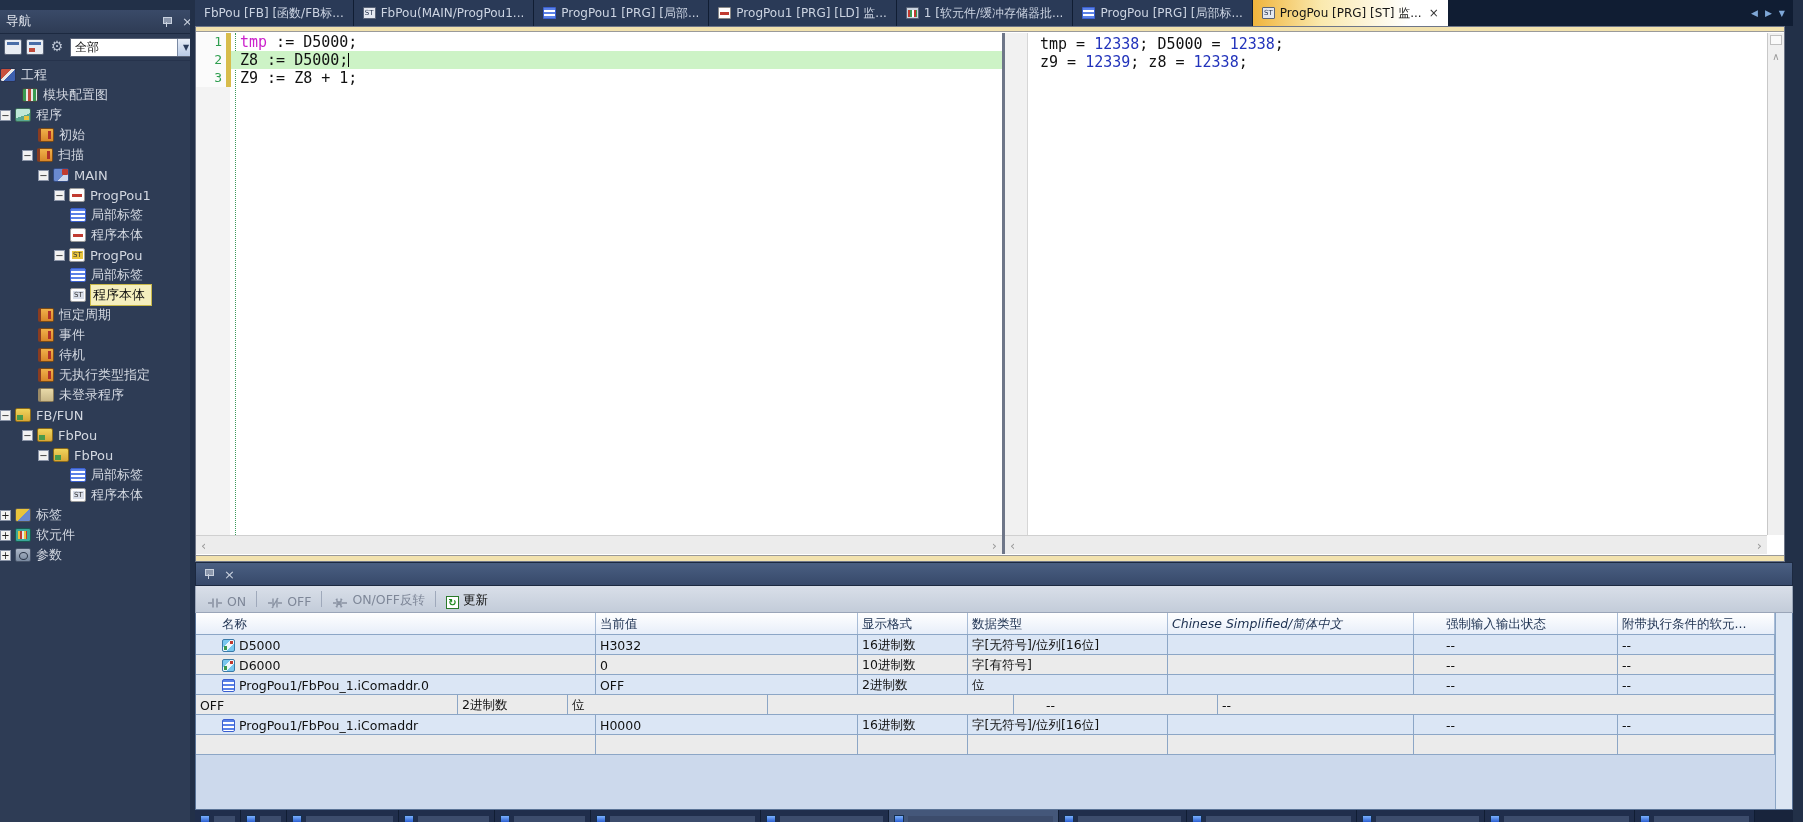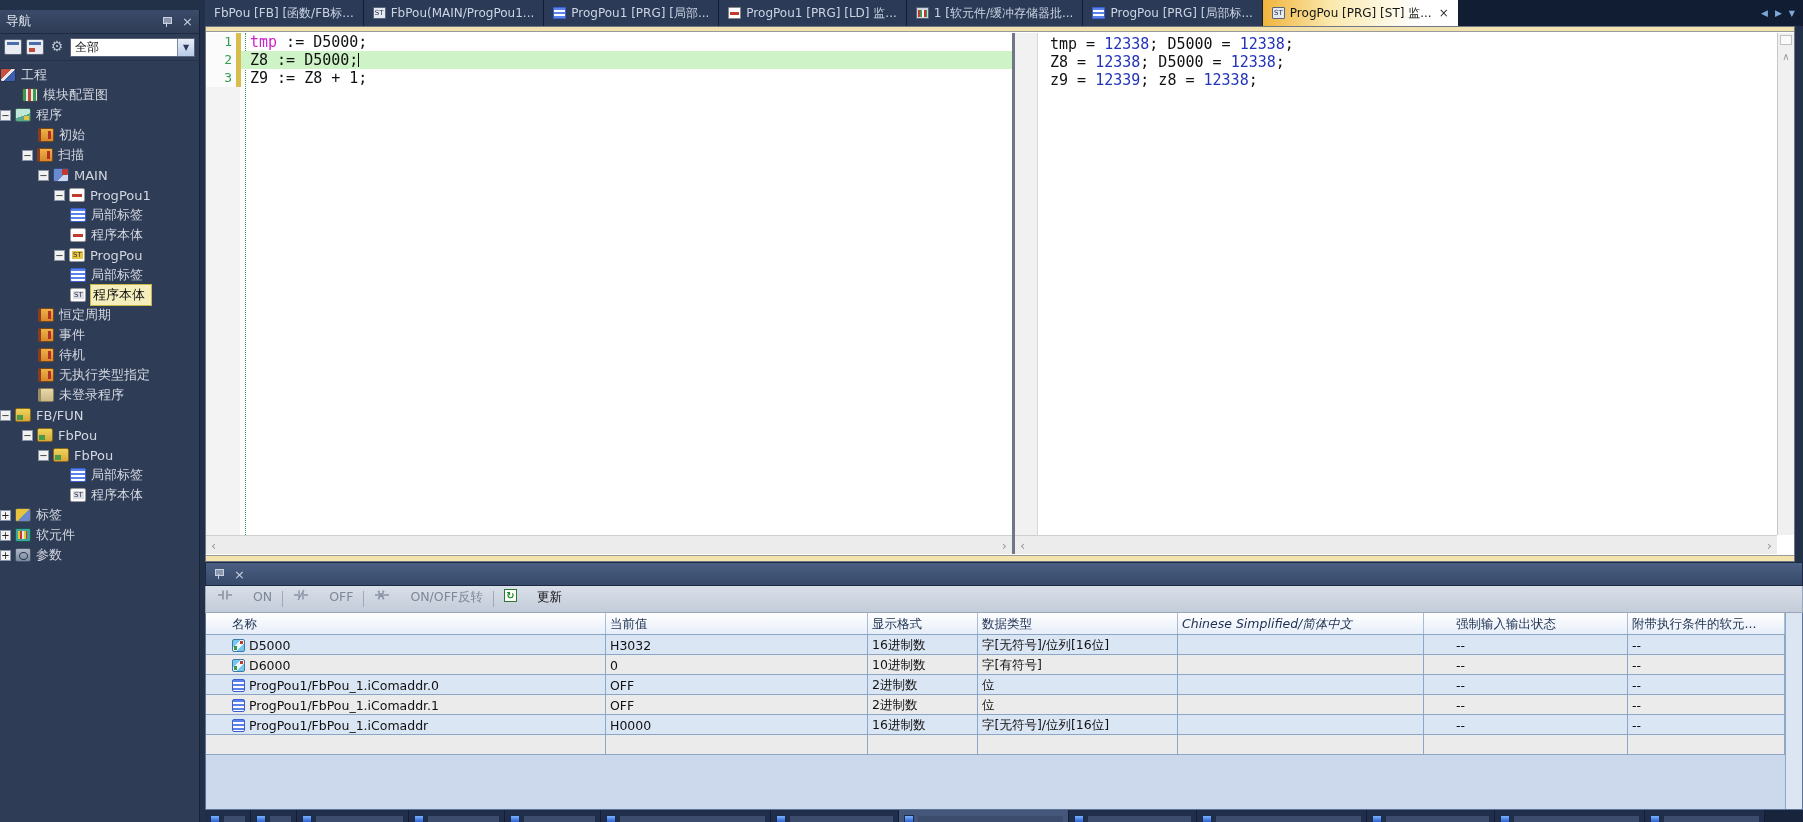--- a/index.html
+++ b/index.html
@@ -52,21 +52,21 @@
   .ic-label { background:#ffffff; border:1px solid #3a5fd0; background-image:repeating-linear-gradient(#5b82e8 0 2px,#ffffff 2px 4px); }
   .ic-folder { background:linear-gradient(#f0d45c,#d8a838); border:1px solid #8a6a1a; }
   .ic-folder::after { content:""; position:absolute; left:1px; bottom:1px; width:6px; height:5px; background:#4a9a4a; }
   .ic-tags { background:linear-gradient(135deg,#e8c43d 0 50%,#6a8ad0 50%); border:1px solid #555; }
   .ic-device { background:#3aa89a; border:1px solid #1a5a50; }
   .ic-device::after { content:""; position:absolute; left:2px; top:2px; width:9px; height:8px; background:repeating-linear-gradient(90deg,#e8c43d 0 2px,#c03a30 2px 4px,#e8e8e8 4px 6px); }
   .ic-param { background:linear-gradient(#aeb8c8,#7a8aa0); border:1px solid #48546a; }
   .ic-param::after { content:""; position:absolute; left:3px; top:3px; width:7px; height:6px; border:1px solid #2c3648; border-radius:50%; }
 
   
-  .main { position:absolute; left:200px; top:0; width:1603px; height:822px; background:#223048; }
+  .main { position:absolute; left:190px; top:0; width:1603px; height:822px; background:#223048; }
   .tabbar { position:absolute; left:5px; top:0; right:0; height:26px; background:#101d33; display:flex; align-items:stretch; }
   .tab { display:flex; align-items:center; gap:5px; padding:0 9px; background:#2a3a57; border-right:1px solid #101d33; color:#ccd4e2; font-size:12px; white-space:nowrap; cursor:default; }
   .tab.active { background:linear-gradient(90deg,#f0b43c 0%,#fae9ae 35%,#ffffff 80%); color:#151515; }
   .tabic { width:13px; height:12px; min-width:13px; position:relative; border-radius:1px; }
   .tic-st { background:#e4e8f0; border:1px solid #5a6478; }
   .tic-st::before { content:"ST"; position:absolute; left:0; right:0; top:1px; text-align:center; font-size:7px; line-height:8px; color:#23304a; }
   .tic-label { background:#ffffff; border:1px solid #3a5fd0; background-image:repeating-linear-gradient(#5b82e8 0 2px,#ffffff 2px 4px); }
   .tic-ld { background:#fdfdfd; border:1px solid #888; }
   .tic-ld::before { content:""; position:absolute; left:1px; top:4px; right:1px; height:3px; background:#c03a30; }
   .tic-grid { background:#cbd4e0; border:1px solid #5a6478; }
@@ -104,21 +104,21 @@
   .mv { color:#2233bb; }
   .vscroll { position:absolute; right:0; top:0; bottom:19px; width:17px; background:#f0f0f0; border-left:1px solid #c8c8c8; }
   .vscroll .topbox { height:10px; margin:2px 2px 6px 2px; background:#fafafa; border:1px solid #c0c0c0; }
   .vscroll .up { text-align:center; color:#9a9a9a; font-size:10px; }
 
   
   .watch { position:absolute; left:5px; top:562px; width:1598px; height:248px; background:#ccd9ec; }
   .w-title { height:24px; background:linear-gradient(#4a5f82,#37496a); color:#f0f3f8; display:flex; align-items:center; padding:0 8px; font-size:12.5px; border:1px solid #1c2940; }
   .w-title .t { flex:1; }
   .w-toolbar { height:27px; background:linear-gradient(#d9dfe9,#c3ccd9); border:1px solid #9aa5b8; border-top:none; display:flex; align-items:center; padding-left:6px; gap:2px; }
-  .tbtn { display:flex; align-items:flex-start; gap:20px; color:#7e8798; font-size:12.5px; padding:0 5px; height:20px; }
+  .tbtn { display:flex; align-items:flex-end; gap:4px; color:#7e8798; font-size:12.5px; padding:0 5px; height:20px; }
   .tbtn.en { color:#111; }
   .tsep { width:1px; height:16px; background:#9fa9bb; margin:0 3px; }
   .upd-ic { width:13px; height:13px; background:#fff; border:1px solid #2a7a2a; color:#1d8a1d; font-size:10px; line-height:11px; text-align:center; font-weight:bold; }
   .upd-ic::before { content:"\21BB"; }
   .wtable { position:absolute; top:51px; left:0; right:0; bottom:0; background:#ccd9ec; border:1px solid #5a7396; border-top:none; overflow:hidden; }
   .whead { display:flex; height:22px; background:linear-gradient(#ffffff,#e7eef9); border-bottom:1px solid #8ca6c6; color:#1c3050; margin-right:17px; }
   .wh { padding:3px 4px 0 4px; border-right:1px solid #a8bcd6; white-space:nowrap; overflow:hidden; }
   .wrow { display:flex; height:20px; border-bottom:1px solid #8ca6c6; margin-right:17px; }
   .wrow:nth-child(odd) { background:#ebebeb; }
   .wrow:nth-child(even) { background:#dbe6f5; }
@@ -365,21 +365,20 @@
           <div class="hscroll">
             <span>‹</span>
             <span>›</span>
           </div>
         </div>
         <div class="pane-div"></div>
         <div class="pane pane-right">
           <div class="mon-gutter"></div>
           <div class="monwrap">
             <div class="ml"><span>tmp = </span><span class="mv">12338</span><span>; D5000 = </span><span class="mv">12338</span><span>;</span></div>
-              <div class="ml"><span>Z8 = </span><span class="mv">12338</span><span>; D5000 = </span><span class="mv">12338</span><span>;</span></div>
               <div class="ml"><span>z9 = </span><span class="mv">12339</span><span>; z8 = </span><span class="mv">12338</span><span>;</span></div>
           </div>
           <div class="vscroll">
             <div class="topbox"></div>
             <div class="up">∧</div>
           </div>
           <div class="hscroll">
             <span>‹</span>
             <span>›</span>
           </div>
@@ -460,24 +459,20 @@
               <span>ProgPou1/FbPou_1.iComaddr.0</span>
             </div>
             <div class="wc c-val">OFF</div>
             <div class="wc c-fmt">2进制数</div>
             <div class="wc c-typ">位</div>
             <div class="wc c-chn"></div>
             <div class="wc c-frc">--</div>
             <div class="wc c-exe">--</div>
           </div>
           <div class="wrow">
-            <div class="wc c-name">
-              <span class="wic wic-label"></span>
-              <span>ProgPou1/FbPou_1.iComaddr.1</span>
-            </div>
             <div class="wc c-val">OFF</div>
             <div class="wc c-fmt">2进制数</div>
             <div class="wc c-typ">位</div>
             <div class="wc c-chn"></div>
             <div class="wc c-frc">--</div>
             <div class="wc c-exe">--</div>
           </div>
           <div class="wrow">
             <div class="wc c-name">
               <span class="wic wic-label"></span>

